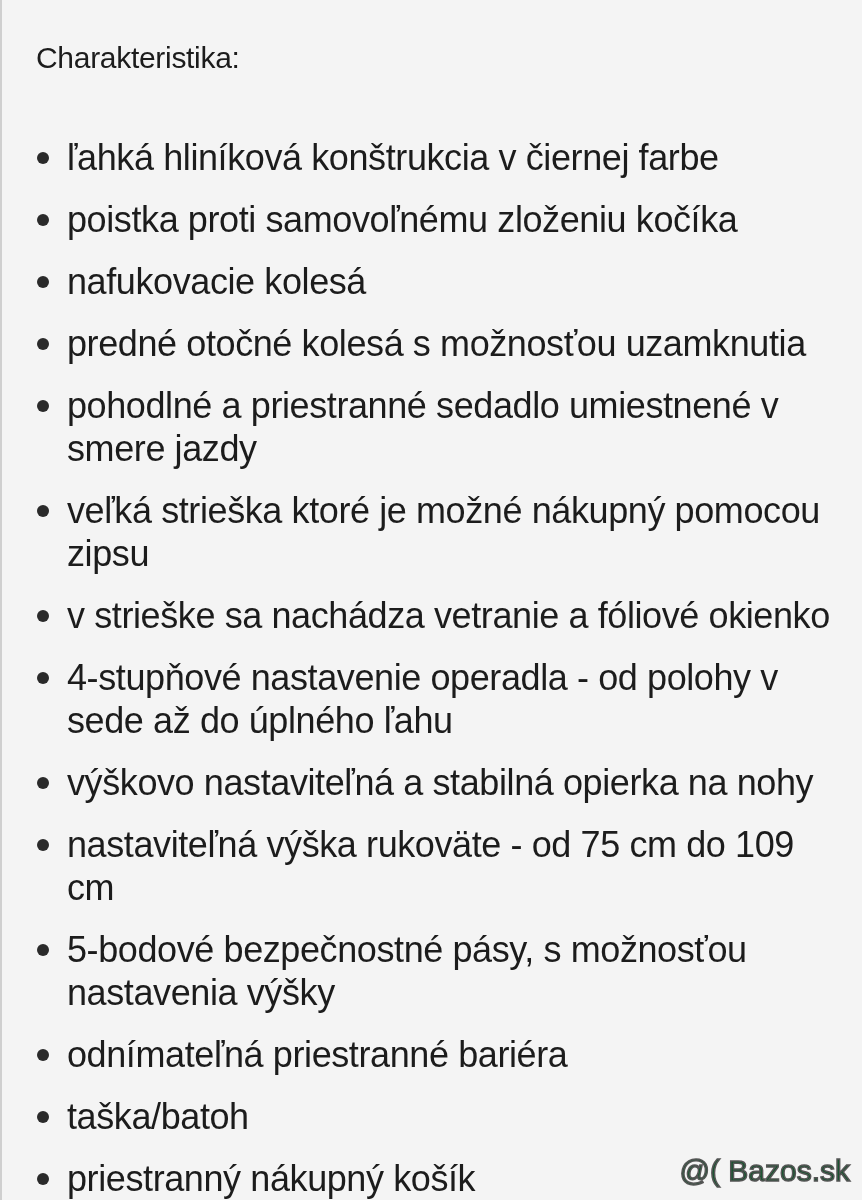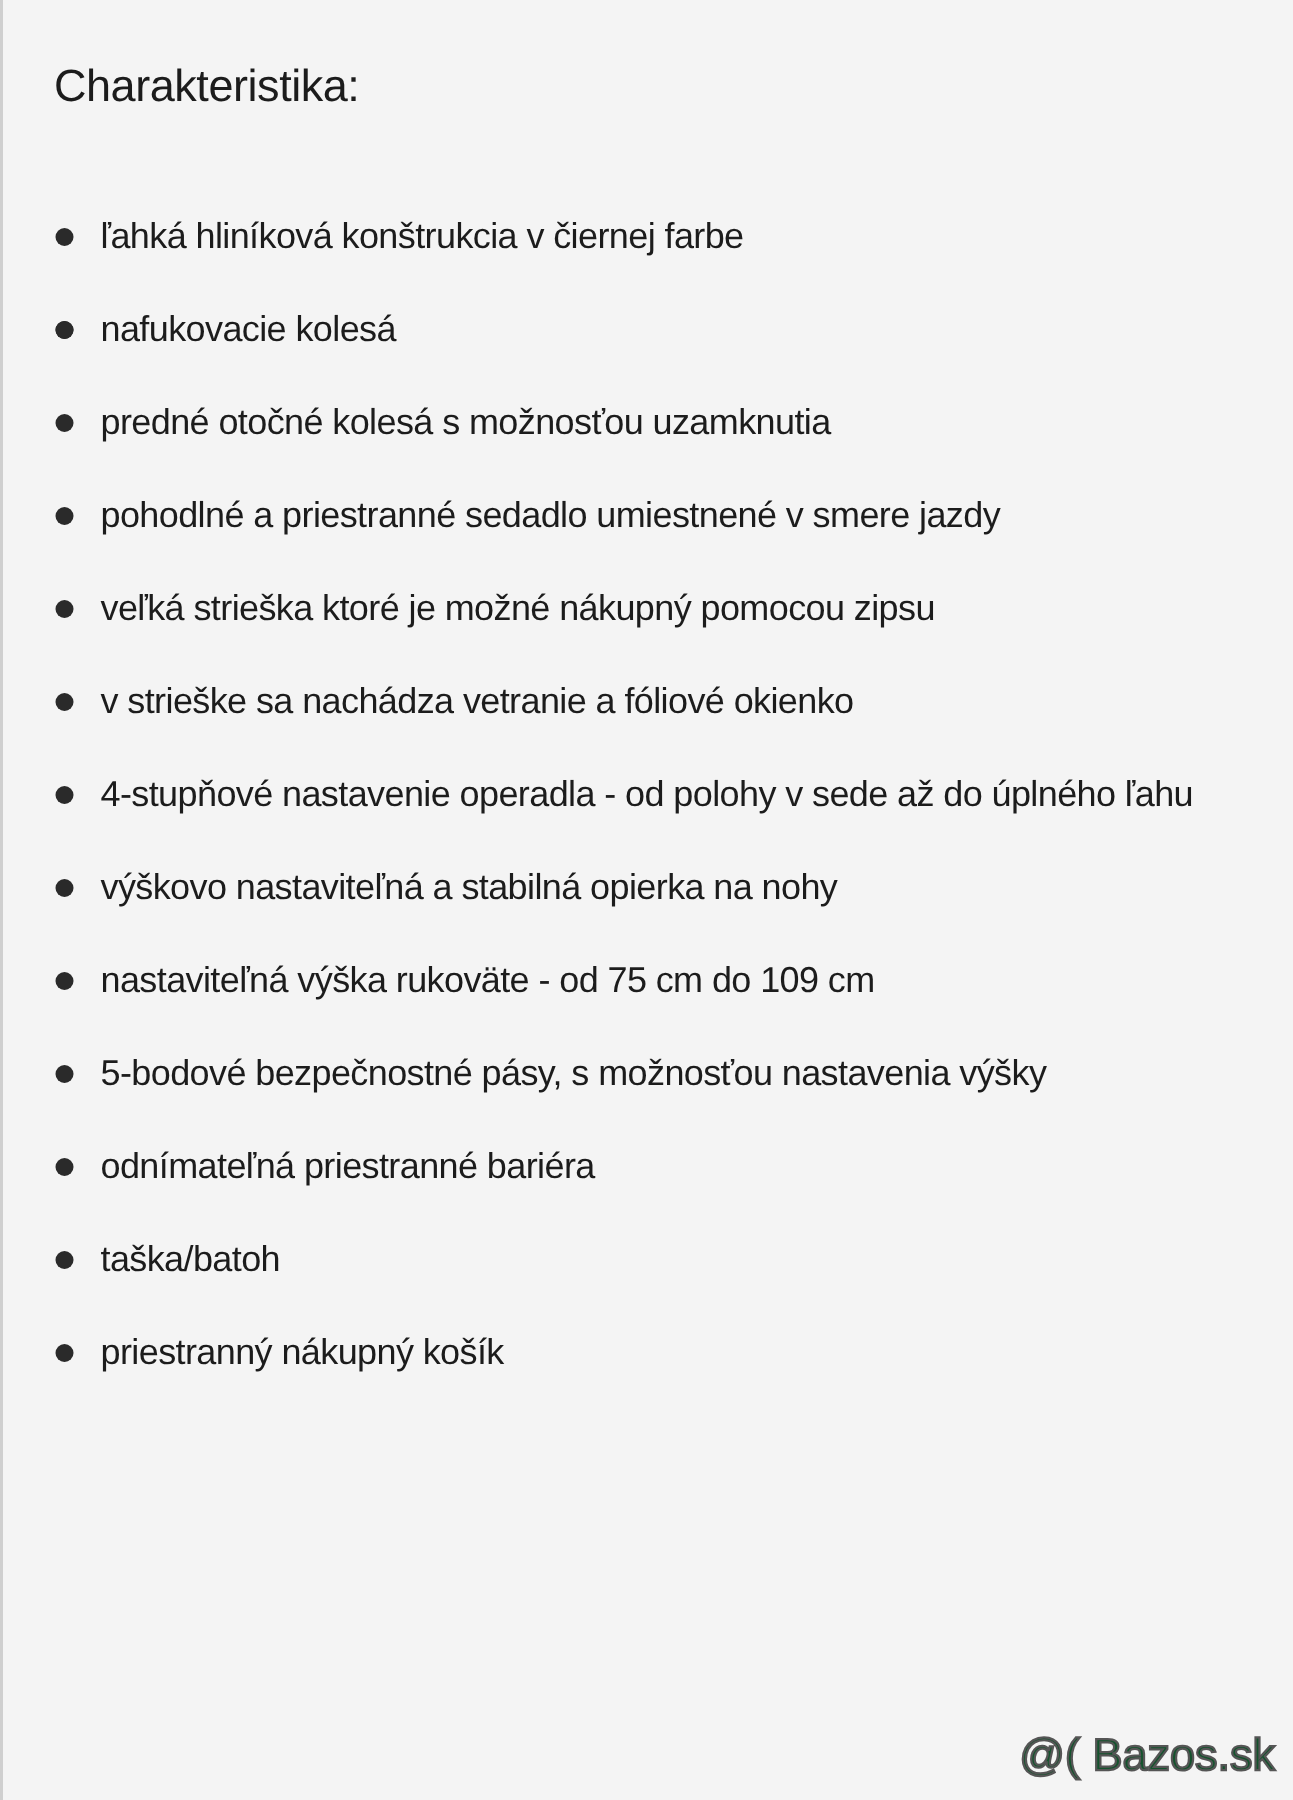--- a/index.html
+++ b/index.html
@@ -37,21 +37,21 @@
       letter-spacing: -0.3px;
     }
     .feature-list {
       list-style: none;
       margin: 56px 0 0 0;
       padding: 0;
     }
     .feature-item {
       position: relative;
       padding-left: 31px;
-      font-size: 24px;
+      font-size: 36px;
       line-height: 43px;
       margin-bottom: 19px;
       letter-spacing: -0.4px;
     }
     .feature-item .bullet {
       position: absolute;
       left: 1px;
       top: 16px;
       width: 12px;
       height: 12px;
@@ -77,20 +77,21 @@
 <div class="content">
   <h2 class="heading">Charakteristika:</h2>
 
   <ul class="feature-list">
     <li class="feature-item">
       <span class="bullet"></span>
       <span>ľahká hliníková konštrukcia v čiernej farbe</span>
     </li>
     <li class="feature-item">
       <span class="bullet"></span>
+      <span>poistka proti samovoľnému zloženiu kočíka</span>
     </li>
     <li class="feature-item">
       <span class="bullet"></span>
       <span>nafukovacie kolesá</span>
     </li>
     <li class="feature-item">
       <span class="bullet"></span>
       <span>predné otočné kolesá s možnosťou uzamknutia</span>
     </li>
     <li class="feature-item">

